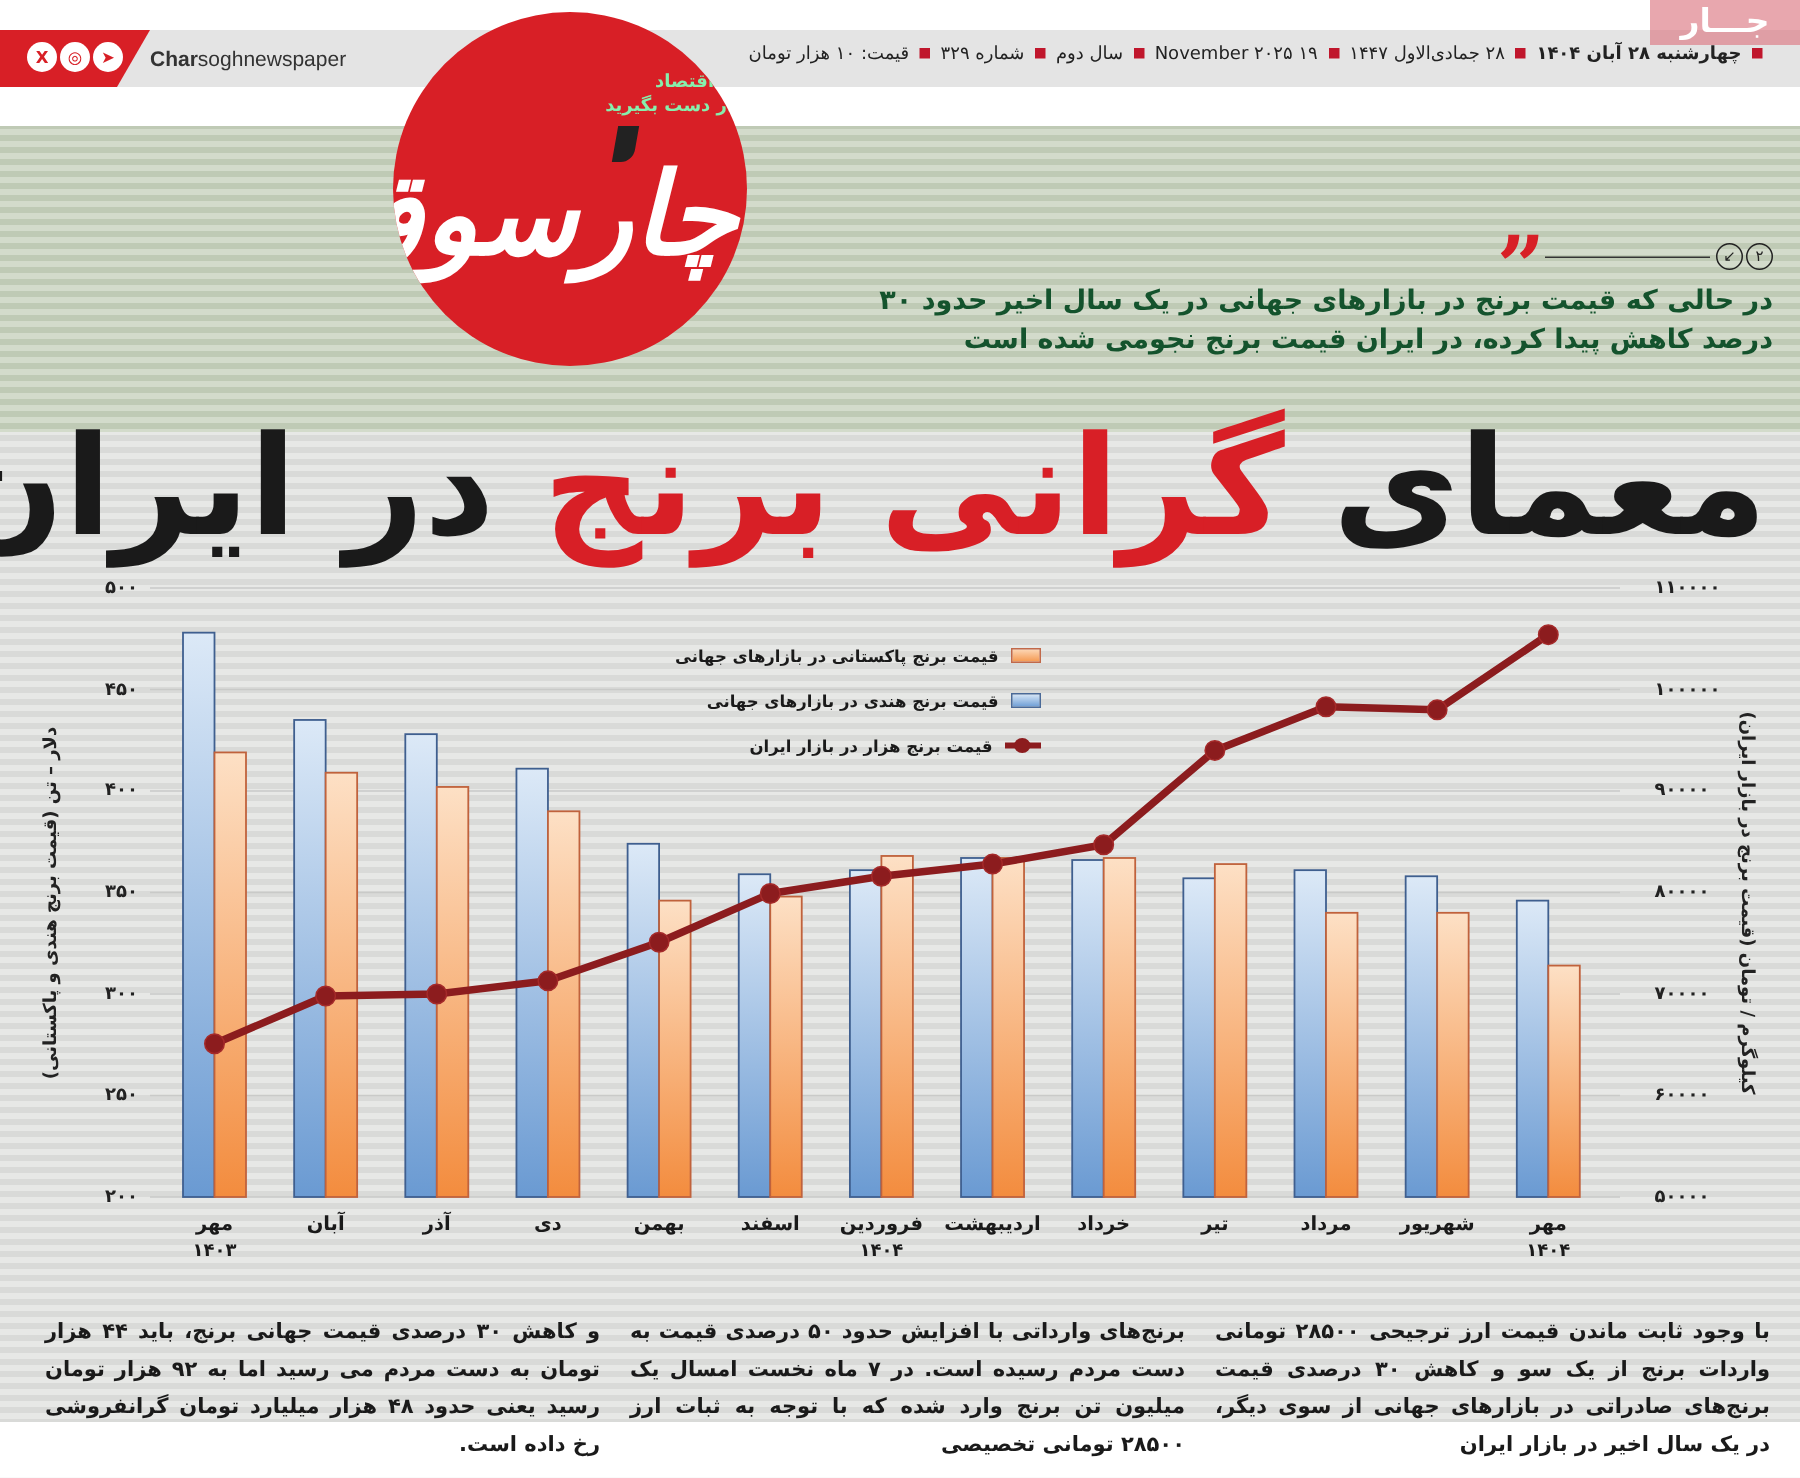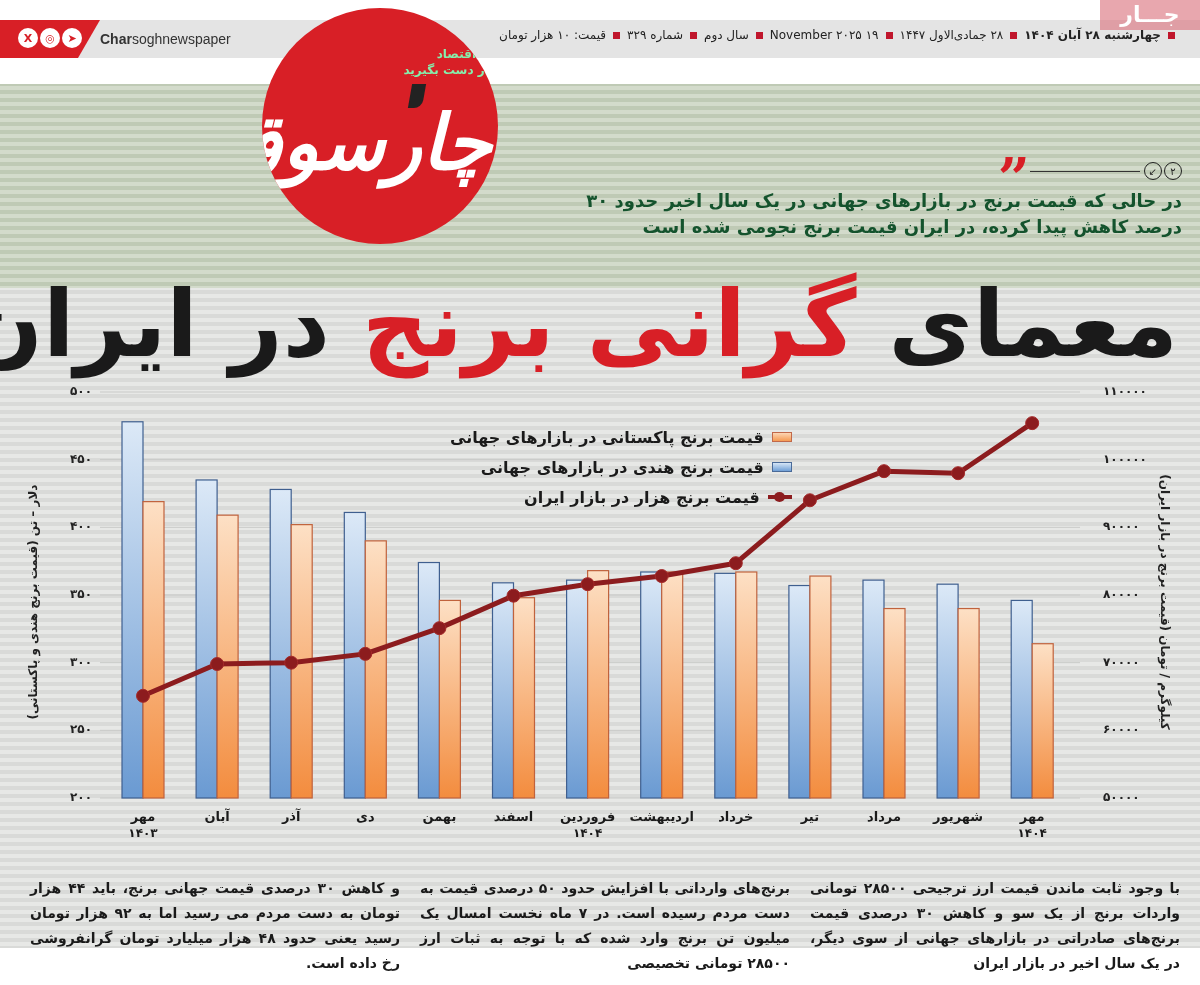--- a/index.html
+++ b/index.html
@@ -45,21 +45,21 @@
   .headline .red { color: #d81f26; }
   
   .chart { position: absolute; left: 0; top: 380px; width: 996px; height: 480px; }
   .chart svg { position: absolute; left: 0; top: 0; }
   .ytick-left { position: absolute; font-size: 12px; font-weight: bold; color: #222; text-align: right; width: 40px; }
   .ytick-right { position: absolute; font-size: 12px; font-weight: bold; color: #222; text-align: left; width: 60px; }
   .axis-title-left { position: absolute; left: -92px; top: 215px; width: 250px; transform: rotate(-90deg); direction: rtl; text-align: center; font-size: 12px; font-weight: bold; color: #222; }
   .axis-title-right { position: absolute; left: 1035px; top: 215px; width: 260px; transform: rotate(90deg); direction: rtl; text-align: center; font-size: 12px; font-weight: bold; color: #222; }
   .xlabel { position: absolute; width: 100px; text-align: center; font-size: 13px; font-weight: bold; color: #1a1a1a; direction: rtl; line-height: 17px; }
   .legend { position: absolute; left: 450px; top: 42px; direction: rtl; }
-  .legend-item { display: flex; align-items: center; gap: 8px; height: 30px; font-size: 16px; font-weight: bold; color: #1a1a1a; }
+  .legend-item { display: flex; align-items: center; gap: 8px; height: 30px; font-size: 11px; font-weight: bold; color: #1a1a1a; }
   .sw-orange { width: 20px; height: 10px; border: 1px solid #c1694a; background: linear-gradient(to bottom, #fcd6b4, #f59a52); }
   .sw-blue { width: 20px; height: 10px; border: 1px solid #4a6a98; background: linear-gradient(to bottom, #d5e5f6, #6f9fd6); }
   .sw-line { width: 24px; height: 10px; position: relative; }
   .sw-line::before { content: ""; position: absolute; left: 0; top: 3px; width: 24px; height: 4px; background: #8c1c1e; }
   .sw-line::after { content: ""; position: absolute; left: 6px; top: 0; width: 11px; height: 10px; border-radius: 50%; background: #8c1c1e; }
   
   .para { position: absolute; top: 876px; width: 370px; direction: rtl; text-align: justify; text-align-last: right; font-size: 14px; font-weight: bold; color: #1a1a1a; line-height: 25px; }
 </style>
 </head>
 <body>

